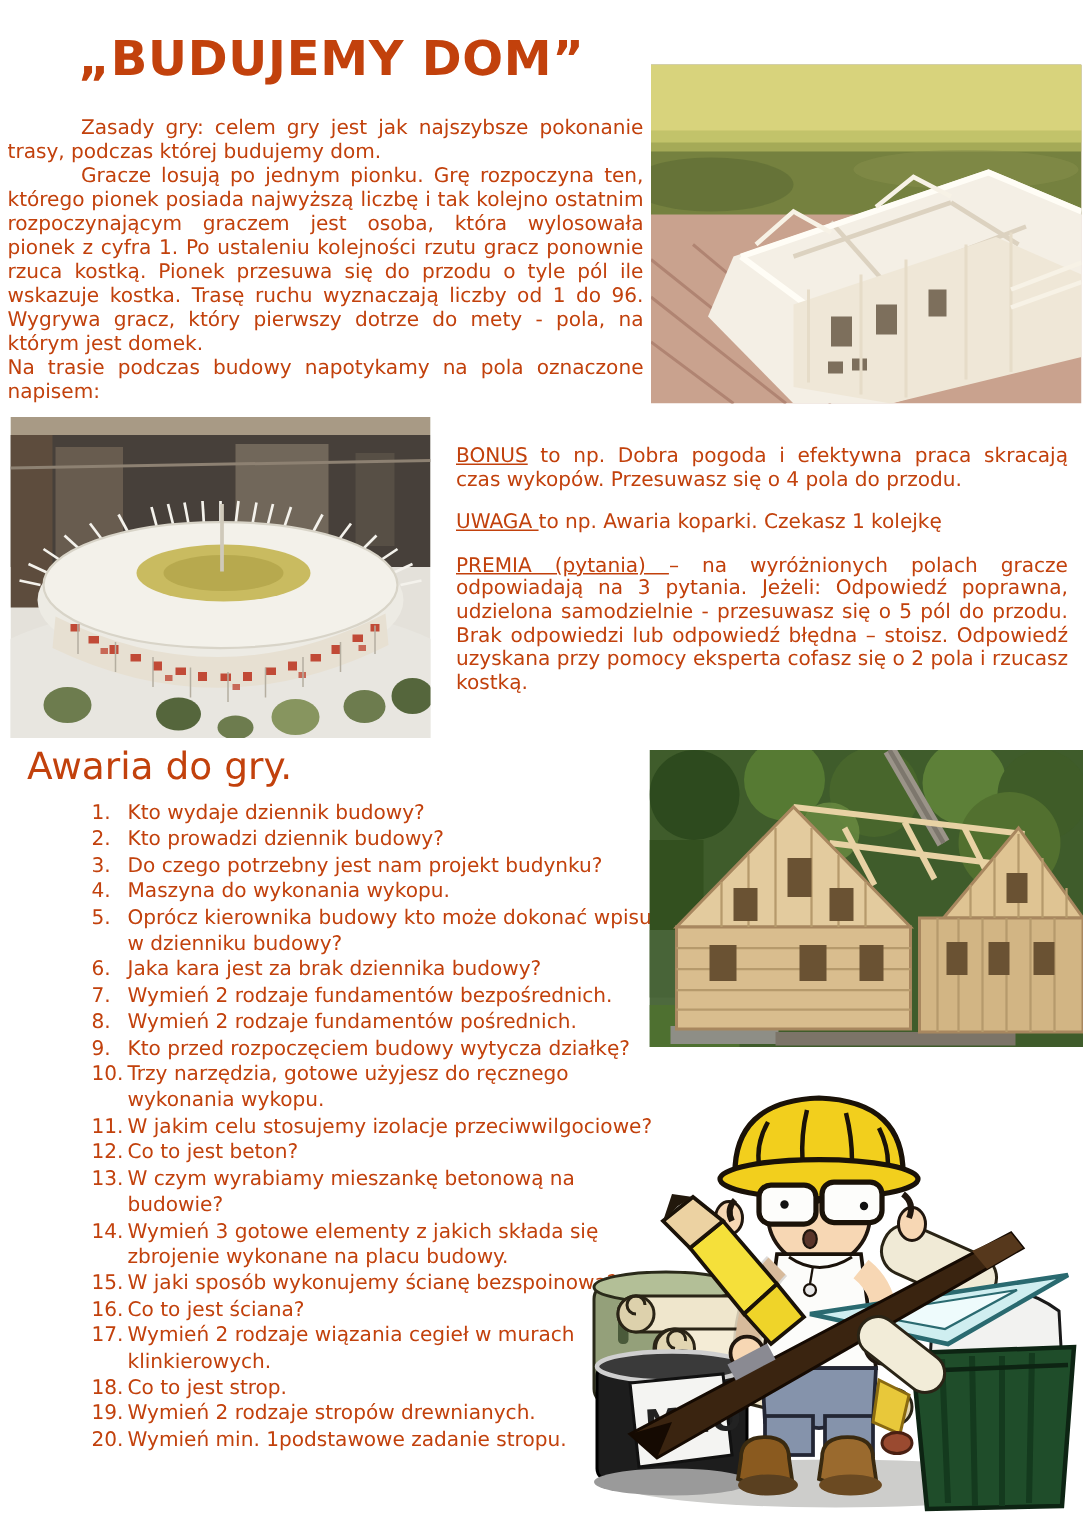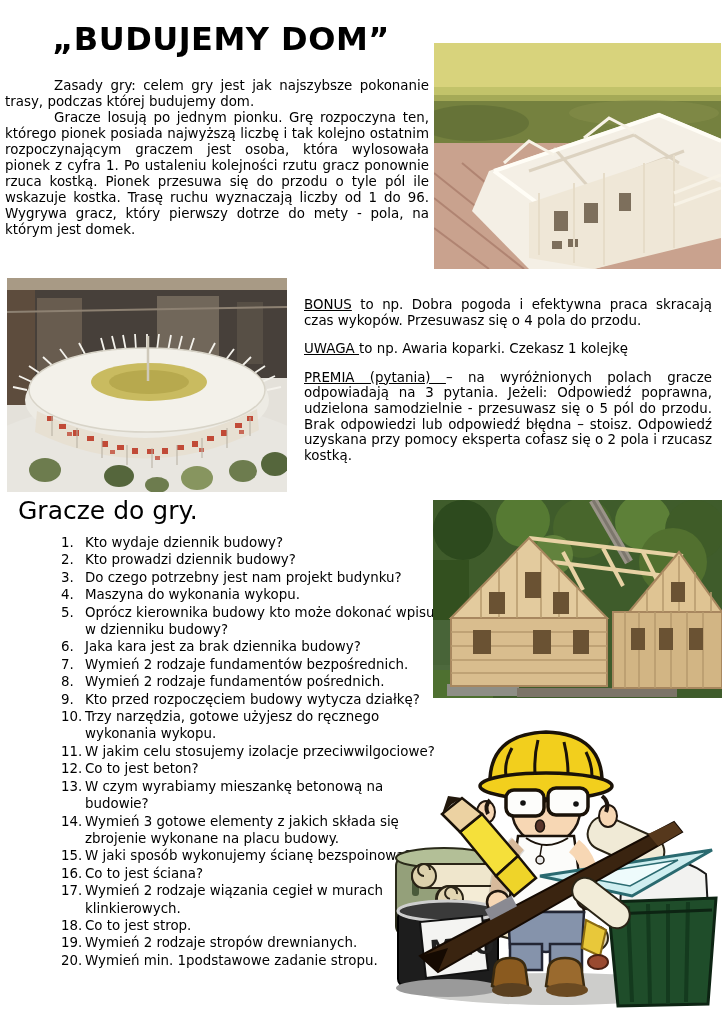--- a/index.html
+++ b/index.html
@@ -1,17 +1,17 @@
 <!DOCTYPE html>
 <html><head>
 <meta charset="utf-8">
 <style>
   html,body{margin:0;padding:0;background:#fff;}
   .page{position:relative;width:725px;height:1024px;background:#fff;overflow:hidden;
-        font-family:"DejaVu Sans",sans-serif;color:#000000;}
+        font-family:"DejaVu Sans",sans-serif;color:#c2410c;}
   .title{position:absolute;left:0;top:20px;width:442px;text-align:center;
          font-size:32px;font-weight:bold;letter-spacing:.5px;}
   .intro{position:absolute;left:5px;top:78px;width:424px;font-size:13.4px;
          line-height:16px;text-align:justify;}
   .intro p{margin:0;}
   .intro p.indent{text-indent:49px;}
   .rules{position:absolute;left:304px;top:297px;width:408px;font-size:13.4px;
          line-height:15.6px;text-align:justify;}
   .rules p{margin:0 0 13px 0;}
   .term{font-weight:normal;text-decoration:underline;}
@@ -26,20 +26,21 @@
 </head>
 <body>
 
 <div class="page">
 
   <div class="title">„BUDUJEMY DOM”</div>
 
   <div class="intro">
     <p class="indent">Zasady gry: celem gry jest jak najszybsze pokonanie trasy, podczas której budujemy dom.</p>
     <p class="indent">Gracze losują po jednym pionku. Grę rozpoczyna ten, którego pionek posiada najwyższą liczbę i tak kolejno ostatnim rozpoczynającym graczem jest osoba, która wylosowała pionek z cyfra 1. Po ustaleniu kolejności rzutu gracz ponownie rzuca kostką. Pionek przesuwa się do przodu o tyle pól ile wskazuje kostka. Trasę ruchu wyznaczają liczby od 1 do 96. Wygrywa gracz, który pierwszy dotrze do mety - pola, na którym jest domek.</p>
+    <p>Na trasie podczas budowy napotykamy na pola oznaczone napisem:</p>
   </div>
 
   <div class="photo" style="left:434px;top:43px;">
     <svg width="287" height="226" viewBox="0 0 287 226">
       <rect width="287" height="226" fill="#c9a28e"></rect>
       <rect width="287" height="100" fill="#75813f"></rect>
       <rect width="287" height="52" fill="#d8d37c"></rect>
       <rect y="44" width="287" height="14" fill="#b9bc62" opacity="0.7"></rect>
       <ellipse cx="40" cy="80" rx="55" ry="18" fill="#5c6a33" opacity=".6"></ellipse>
       <ellipse cx="210" cy="70" rx="75" ry="13" fill="#87904c" opacity=".5"></ellipse>
@@ -168,21 +169,21 @@
       </g>
     </svg>
   </div>
 
   <div class="rules">
     <p><span class="term">BONUS</span><span> to np. Dobra pogoda i efektywna praca skracają czas wykopów. Przesuwasz się o 4 pola do przodu.</span></p>
     <p><span class="term">UWAGA&nbsp;</span><span>to np. Awaria koparki. Czekasz 1 kolejkę</span></p>
     <p><span class="term">PREMIA (pytania)&nbsp;</span><span>– na wyróżnionych polach gracze odpowiadają na 3 pytania. Jeżeli: Odpowiedź poprawna, udzielona samodzielnie - przesuwasz się o 5 pól do przodu. Brak odpowiedzi lub odpowiedź błędna – stoisz. Odpowiedź uzyskana przy pomocy eksperta cofasz się o 2 pola i rzucasz kostką.</span></p>
   </div>
 
-  <div class="pytania-heading">Gracze do gry.</div>
+  <div class="pytania-heading">Awaria do gry.</div>
 
   <div class="questions">
     <ol>
       <li>Kto wydaje dziennik budowy?</li>
       <li>Kto prowadzi dziennik budowy?</li>
       <li>Do czego potrzebny jest nam projekt budynku?</li>
       <li>Maszyna do wykonania wykopu.</li>
       <li>Oprócz kierownika budowy kto może dokonać wpisu w dzienniku budowy?</li>
       <li>Jaka kara jest za brak dziennika budowy?</li>
       <li>Wymień 2 rodzaje fundamentów bezpośrednich.</li>

